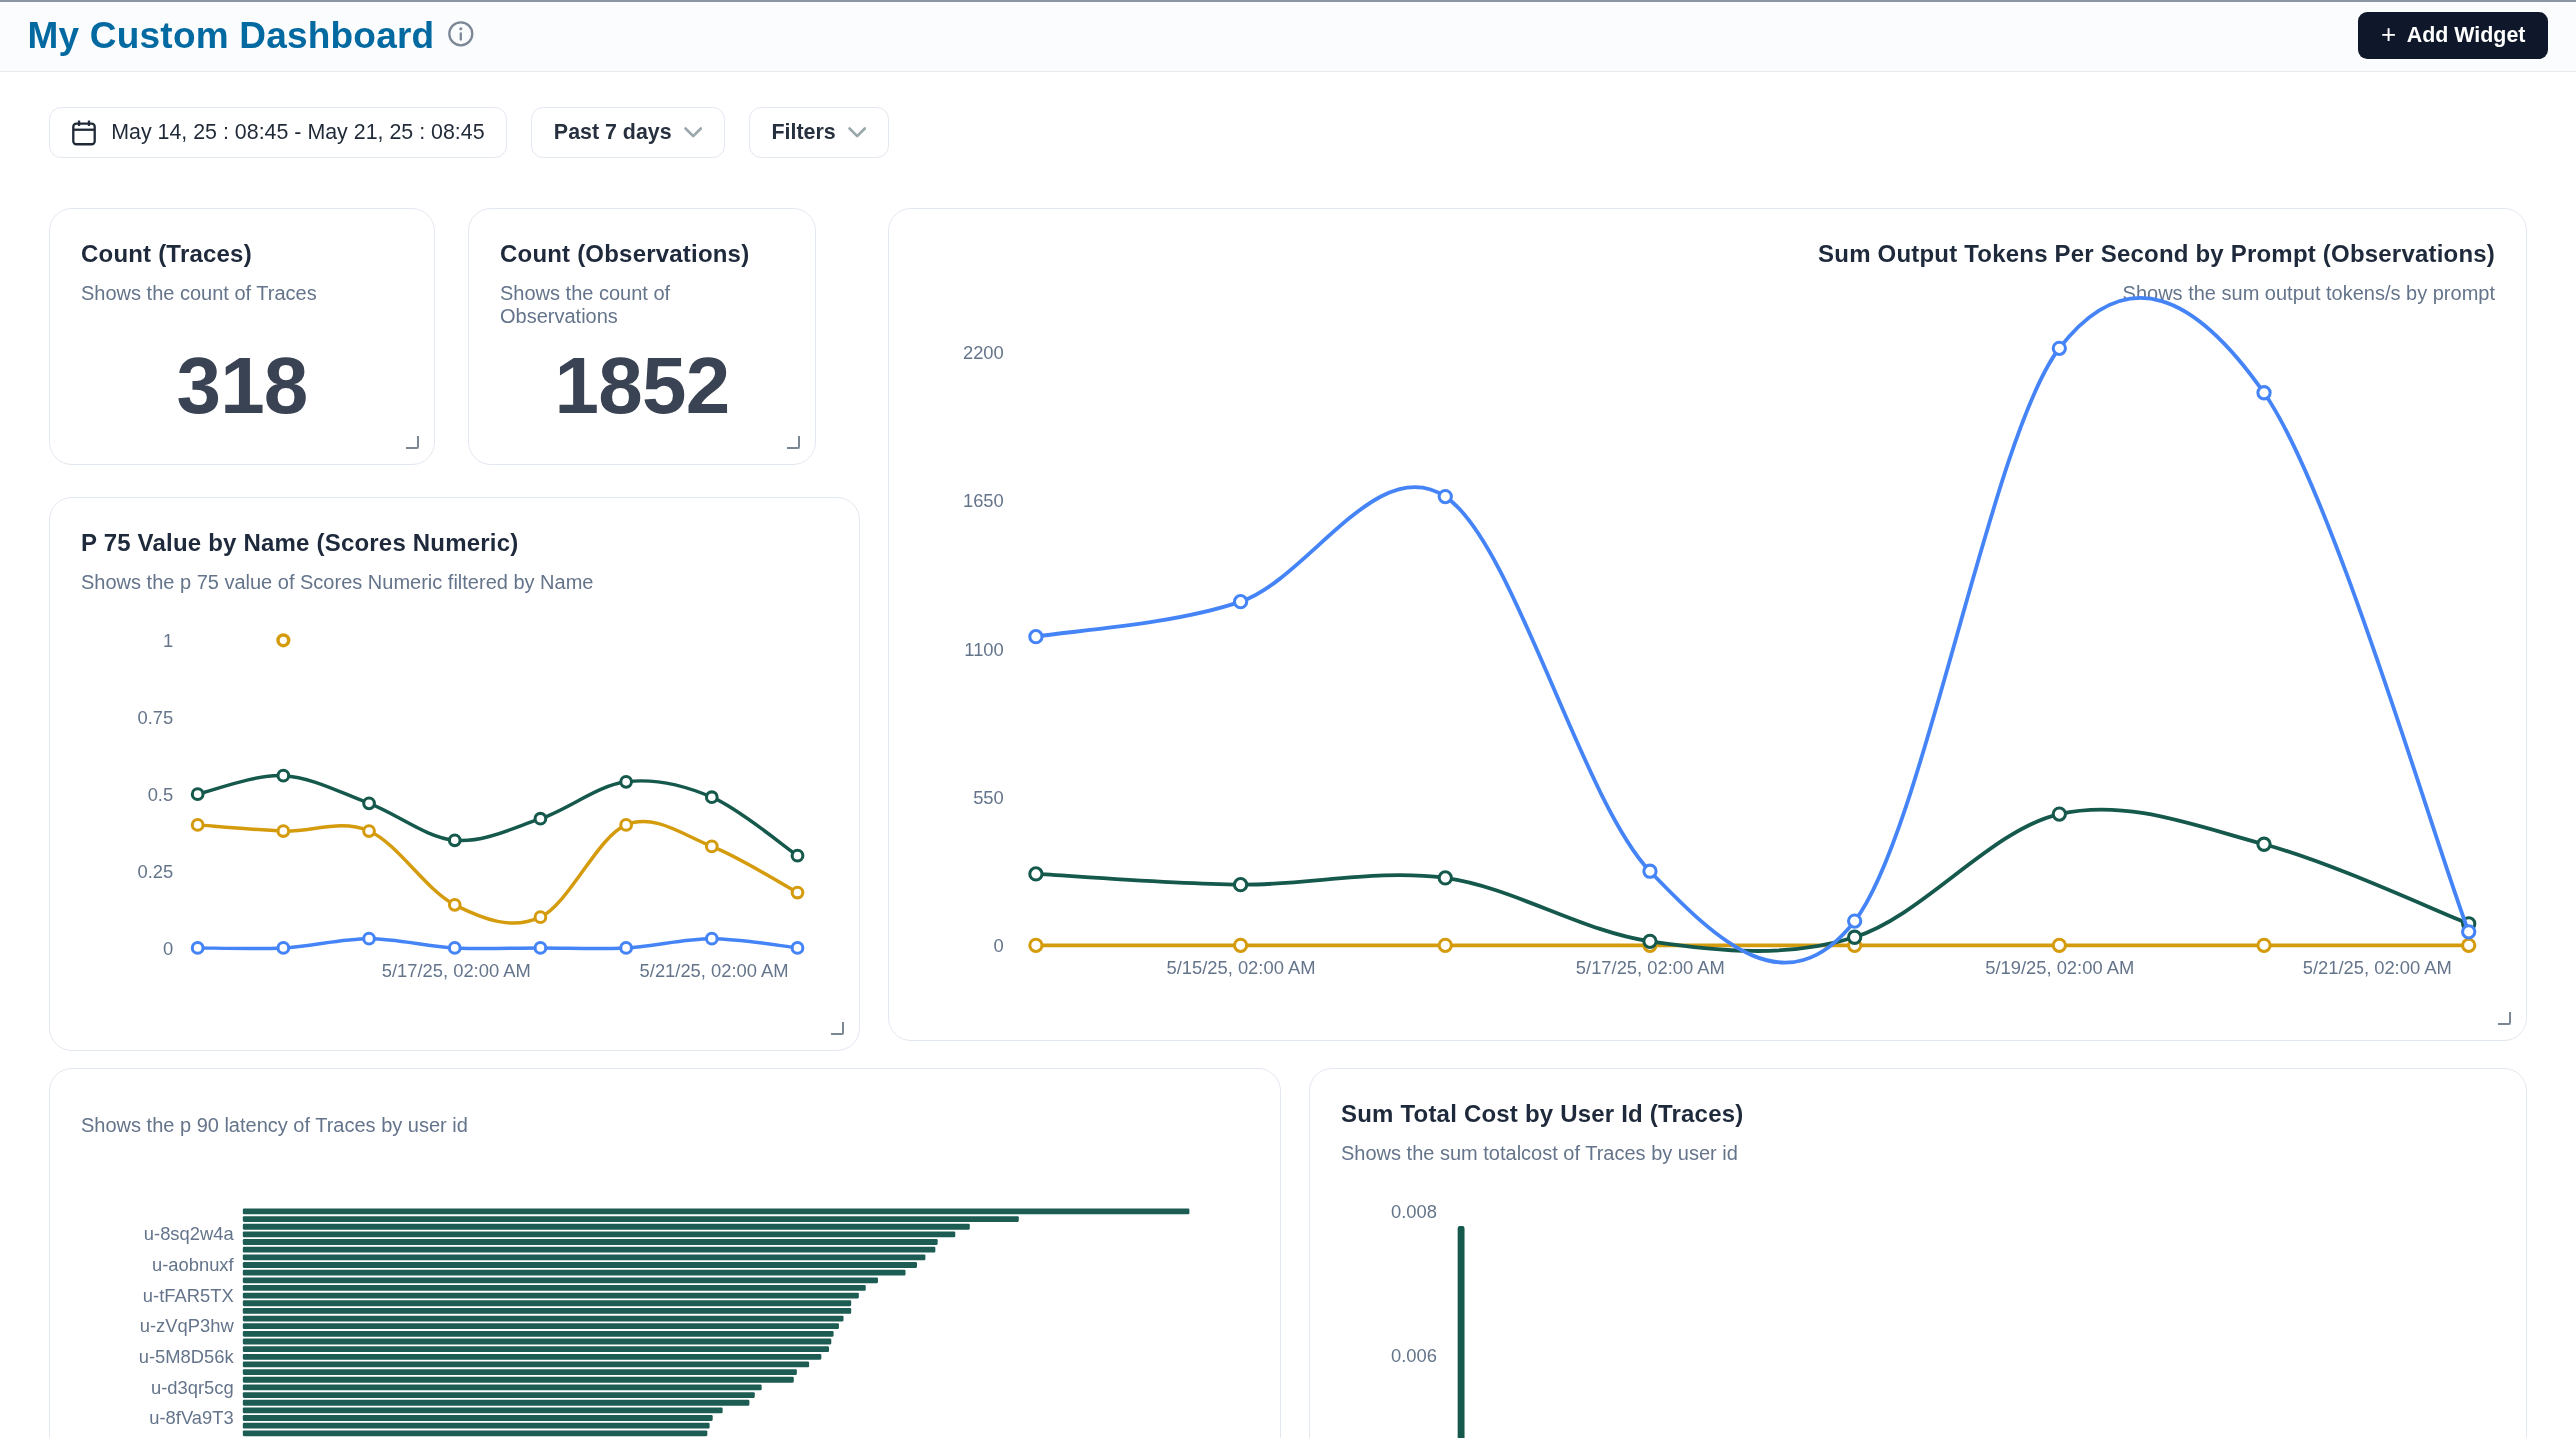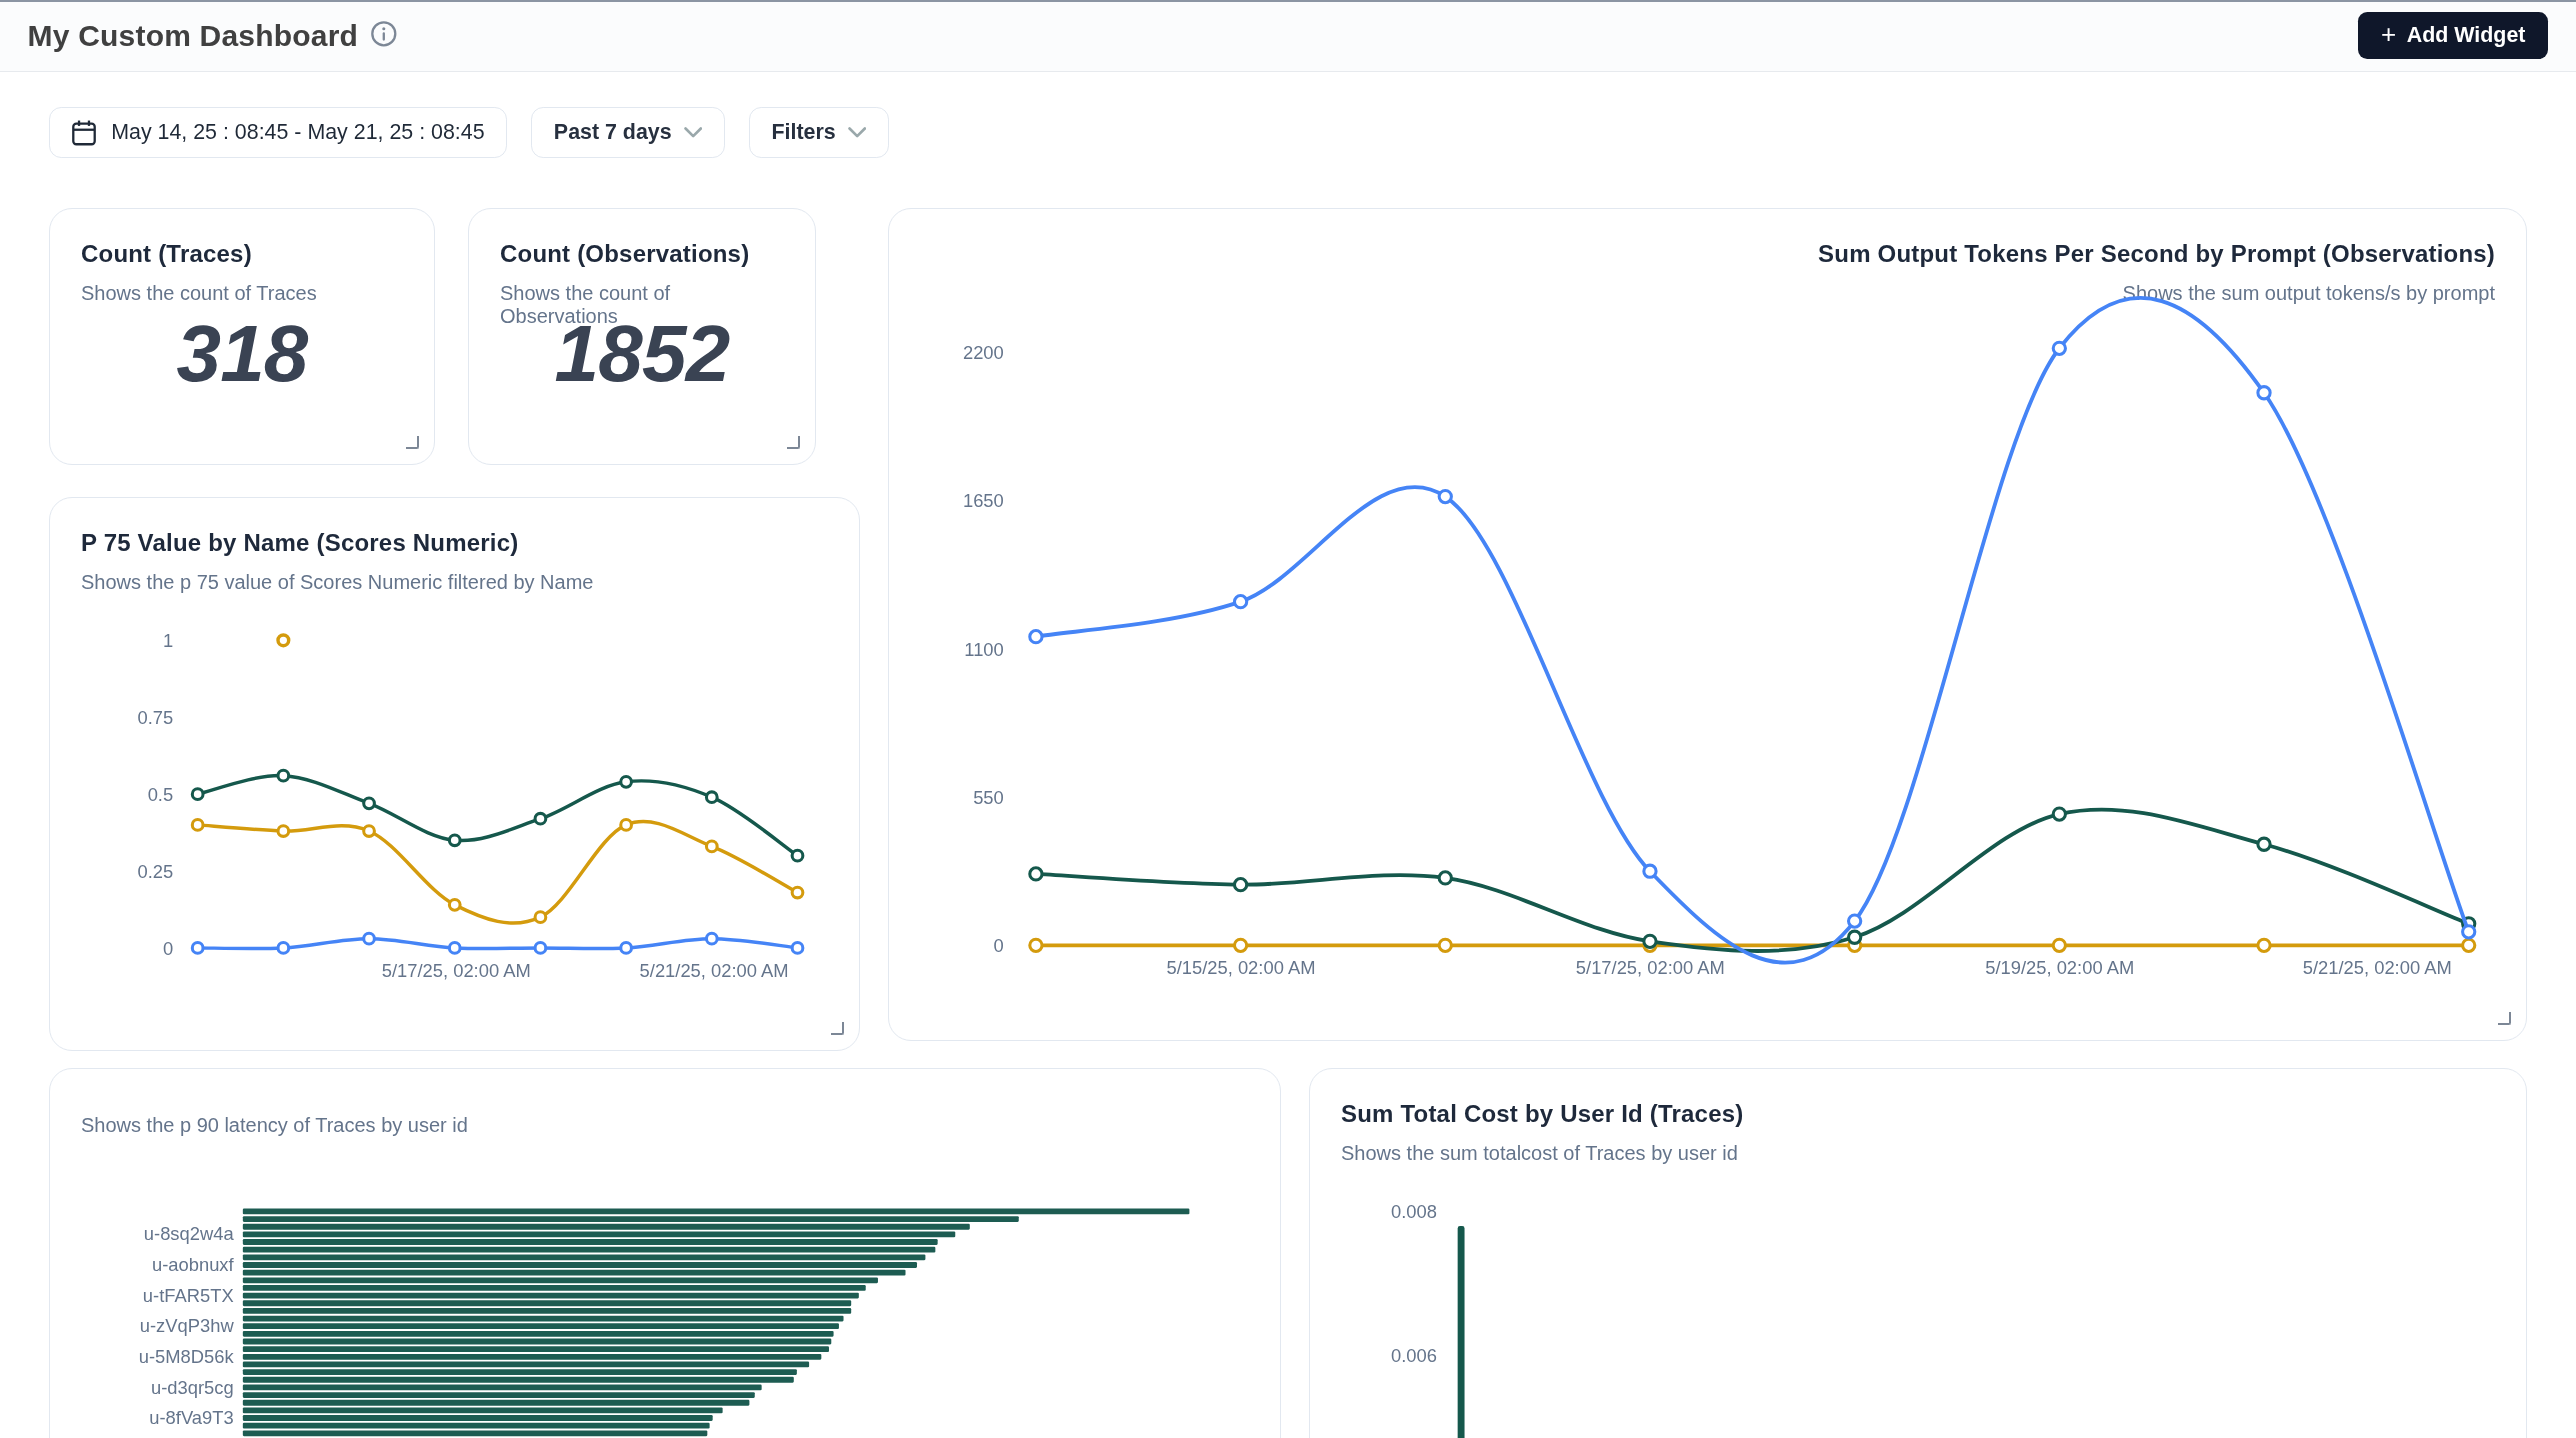--- a/index.html
+++ b/index.html
@@ -4,21 +4,21 @@
 <style>
   * { margin:0; padding:0; box-sizing:border-box; }
   html,body { width:2576px; height:1439px; overflow:hidden; background:#ffffff;
     font-family:"Liberation Sans", sans-serif; }
   body::before { content:""; display:block; position:absolute; top:0; left:0; right:0;
     height:1.5px; background:#8b95a3; z-index:50; }
 
   
   .header { position:absolute; top:0; left:0; right:0; height:72px; background:#fbfcfd;
     border-bottom:1.5px solid #e7eaee; display:flex; align-items:center; padding:0 27.6px; }
-  .page-title { font-size:30px; font-weight:700; color:#404040; letter-spacing:0.2px; }
+  .page-title { font-size:37px; font-weight:700; color:#0369a1; letter-spacing:0.2px; }
   .info-ic { margin-left:12.2px; }
   .spacer { flex:1; }
   .btn-dark { display:flex; align-items:center; gap:10.7px; background:#0f172a; color:#fff;
     border:none; border-radius:9.2px; height:47px; padding:0 23px; font-size:21.4px; font-weight:600;
     font-family:inherit; cursor:pointer; }
   .plus { font-size:26px; font-weight:400; line-height:1; margin-top:-2.3px; }
 
   
   .toolbar { position:absolute; top:107px; left:49px; display:flex; gap:24.5px; }
   .control { display:flex; align-items:center; gap:13.8px; height:51px; background:#fff;
@@ -36,21 +36,21 @@
     border-right:2.3px solid #7c8796; border-bottom:2.3px solid #7c8796; border-bottom-right-radius:2.3px; }
 
   #card-count-traces { left:49px;  top:208px; width:386px; height:257px; }
   #card-count-obs    { left:468px; top:208px; width:348px; height:257px; }
   #card-tokens       { left:888px;top:208px; width:1639px; height:833px;text-align:right; }
   #card-p75          { left:49px;  top:487px; width:811px; height:554px;margin-top:10px; }
   #card-p90          { left:49px;  top:1068px; width:1232px; height:429px; }
   #card-cost         { left:1309px;top:1068px; width:1218px; height:429px; }
 
   .kpi-wrap { position:absolute; left:0; right:0; top:99px; bottom:0;
-    display:flex; align-items:flex-start; justify-content:center;font-style:italic; }
+    display:flex; align-items:center; justify-content:center; }
   .kpi { font-size:80px; font-weight:700; color:#3a4353; letter-spacing:-0.8px; }
 
   .chart-svg { position:absolute; left:0; top:0; }
   text.tick { fill:#64748b; font-size:24px; font-family:"Liberation Sans", sans-serif; }
 </style>
 </head>
 <body>
 
 <div class="header">
   <span class="page-title">My Custom Dashboard</span>

